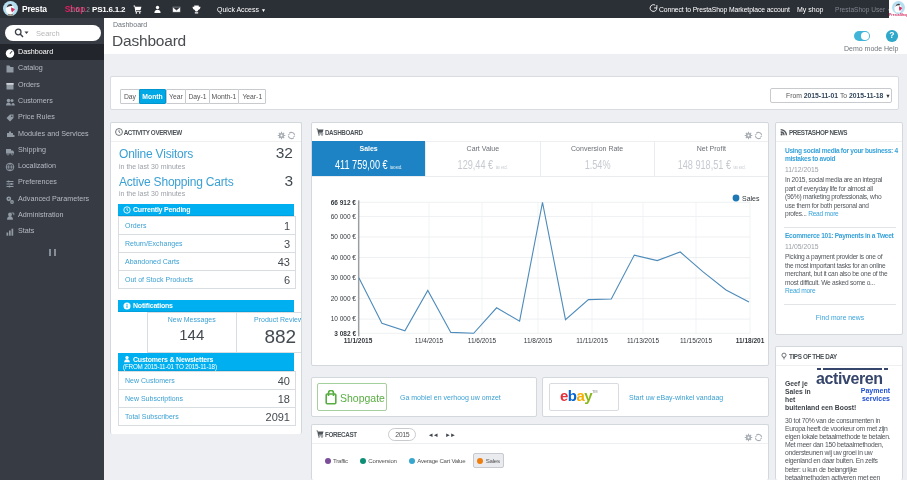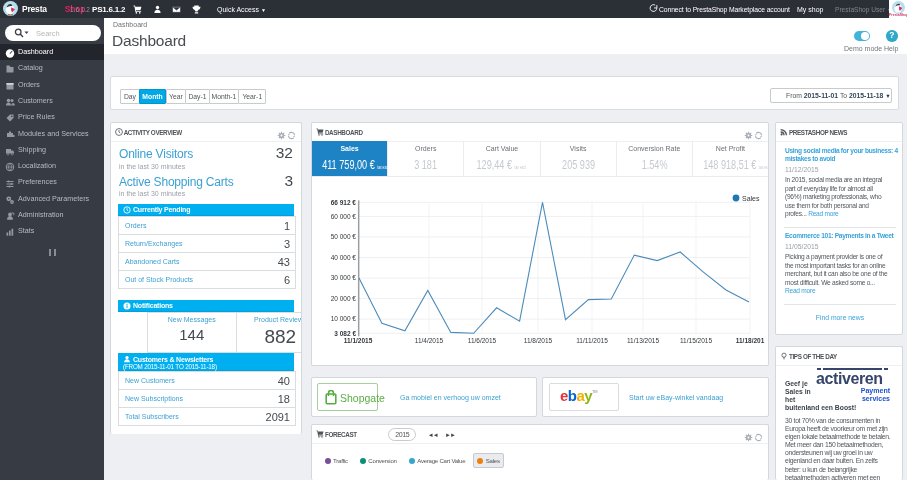--- a/index.html
+++ b/index.html
@@ -288,30 +288,22 @@
           <path d="M0.8 3.8 l2.6 -0.5 l-1.7 2.1z" fill="#a9aeb5"></path>
           <path d="M9.2 6.2 l-2.6 0.5 l1.7 -2.1z" fill="#a9aeb5"></path>
         </svg></span>
   </div>
   <div id="kpis" style="position:absolute;left:0;top:18px;width:456px;height:36px;display:flex;border-bottom:1px solid #eaecef;">
     <div class="kpi sel">
         <div class="lab">Sales</div>
         <div class="val">411 759,00 € <span class="tiny">tax excl.</span></div>
       </div>
     <div class="kpi">
-        <div class="lab">Orders</div>
-        <div class="val">3 181</div>
-      </div>
-    <div class="kpi">
         <div class="lab">Cart Value</div>
         <div class="val">129,44 € <span class="tiny">tax excl.</span></div>
-      </div>
-    <div class="kpi">
-        <div class="lab">Visits</div>
-        <div class="val">205 939</div>
       </div>
     <div class="kpi">
         <div class="lab">Conversion Rate</div>
         <div class="val">1.54%</div>
       </div>
     <div class="kpi">
         <div class="lab">Net Profit</div>
         <div class="val">148 918,51 € <span class="tiny">tax excl.</span></div>
       </div>
   </div>
@@ -351,21 +343,21 @@
         <text x="438" y="168.3" text-anchor="middle" font-size="6.5" fill="#33383d" font-weight="bold">11/18/201</text>
         <line x1="46.8" y1="25.308074000000005" x2="46.8" y2="161.3" stroke="#51565b" stroke-width="0.8"></line>
         <polyline points="47.0,103.1 69.9,148.2 92.9,155.8 115.8,115.4 138.8,157.4 161.7,158.3 184.6,132.8 207.6,146.2 230.5,27.3 253.5,144.7 276.4,124.6 299.3,124.0 322.3,80.1 345.2,85.6 368.2,77.0 391.1,96.9 414.0,115.0 437.0,127.1" fill="none" stroke="#4d8bba" stroke-width="1.1"></polyline>
         <circle cx="424" cy="23" r="3.4" fill="#1f77b4"></circle>
         <text x="430" y="25.5" font-size="7" fill="#33383d">Sales</text>
       </svg>
     </div>
 </div>
 
 <div class="panel" style="left:311px; top:377px; width:226px; height:40px;">
-  <div style="position:absolute;left:5px;top:5px;width:61px;height:28px;border:1px solid #a5cf9c;border-radius:2px;">
+  <div style="position:absolute;left:5px;top:5px;width:70px;height:28px;border:1px solid #a5cf9c;border-radius:2px;">
     <svg style="position:absolute;left:7px;top:6px;" width="12" height="15" viewBox="0 0 12 15" fill="none" stroke="#58ad42" stroke-width="1.6">
         <rect x="1.2" y="4" width="9.6" height="9.8" rx="1"></rect>
         <path d="M3.5 6 V3 a2.5 2.5 0 0 1 5 0 V6"></path>
       </svg>
     <span style="position:absolute;left:22px;top:8px;font-size:10.5px;color:#58ad42;">Shopgate</span>
   </div>
   <span style="position:absolute;left:88px;top:16px;font-size:7px;color:#3ba0d3;">Ga mobiel en verhoog uw omzet</span>
 </div>
 <div class="panel" style="left:542px; top:377px; width:227px; height:40px;">
   <div style="position:absolute;left:6px;top:5px;width:70px;height:28px;border:1px solid #d8dbe0;border-radius:2px;">

